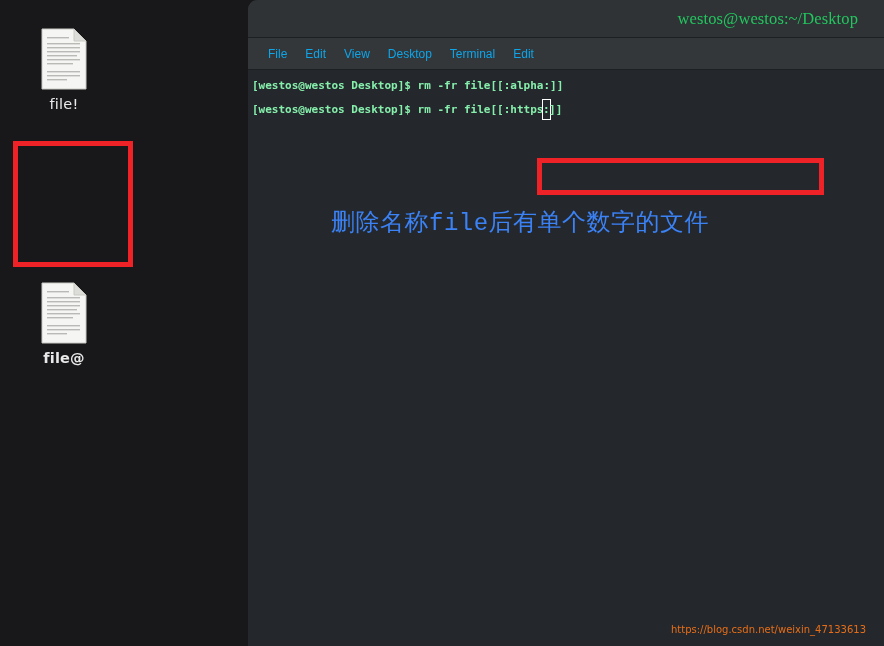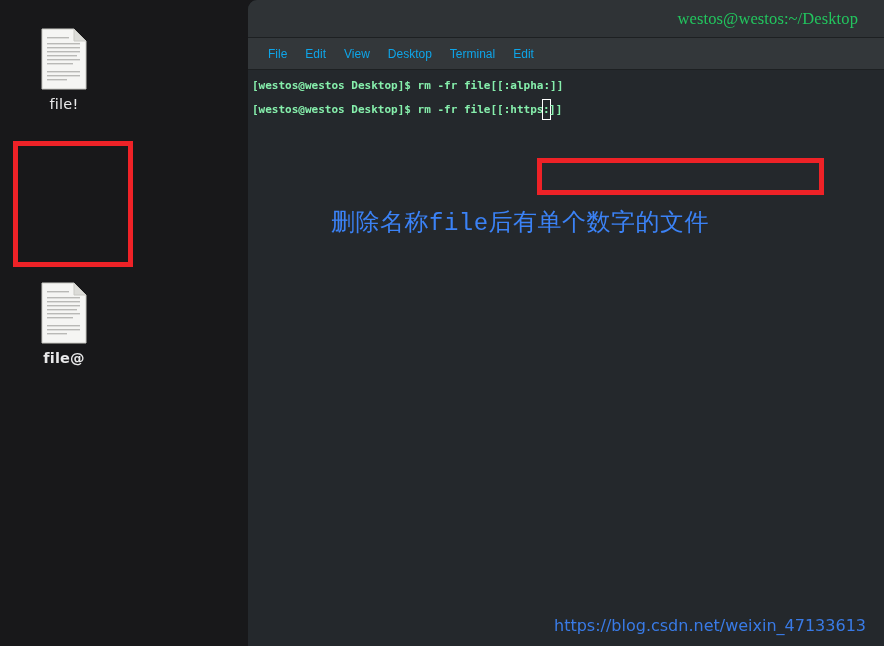--- a/index.html
+++ b/index.html
@@ -145,22 +145,22 @@
     font-size: 24px;
     white-space: nowrap;
     letter-spacing: .5px;
     margin-left: 41px;
   }
 
   
   #watermark {
     position: absolute;
     right: 18px; bottom: 10px;
-    color: #3b82f6;
-    font-size: 16px;
+    color: #f97316;
+    font-size: 10px;
     font-family: "DejaVu Sans", sans-serif;
     opacity: .92;
   }
 </style>
 </head>
 <body>
 
 <div id="desktop">
 
   <div class="desk-icon" id="icon-file-bang">

